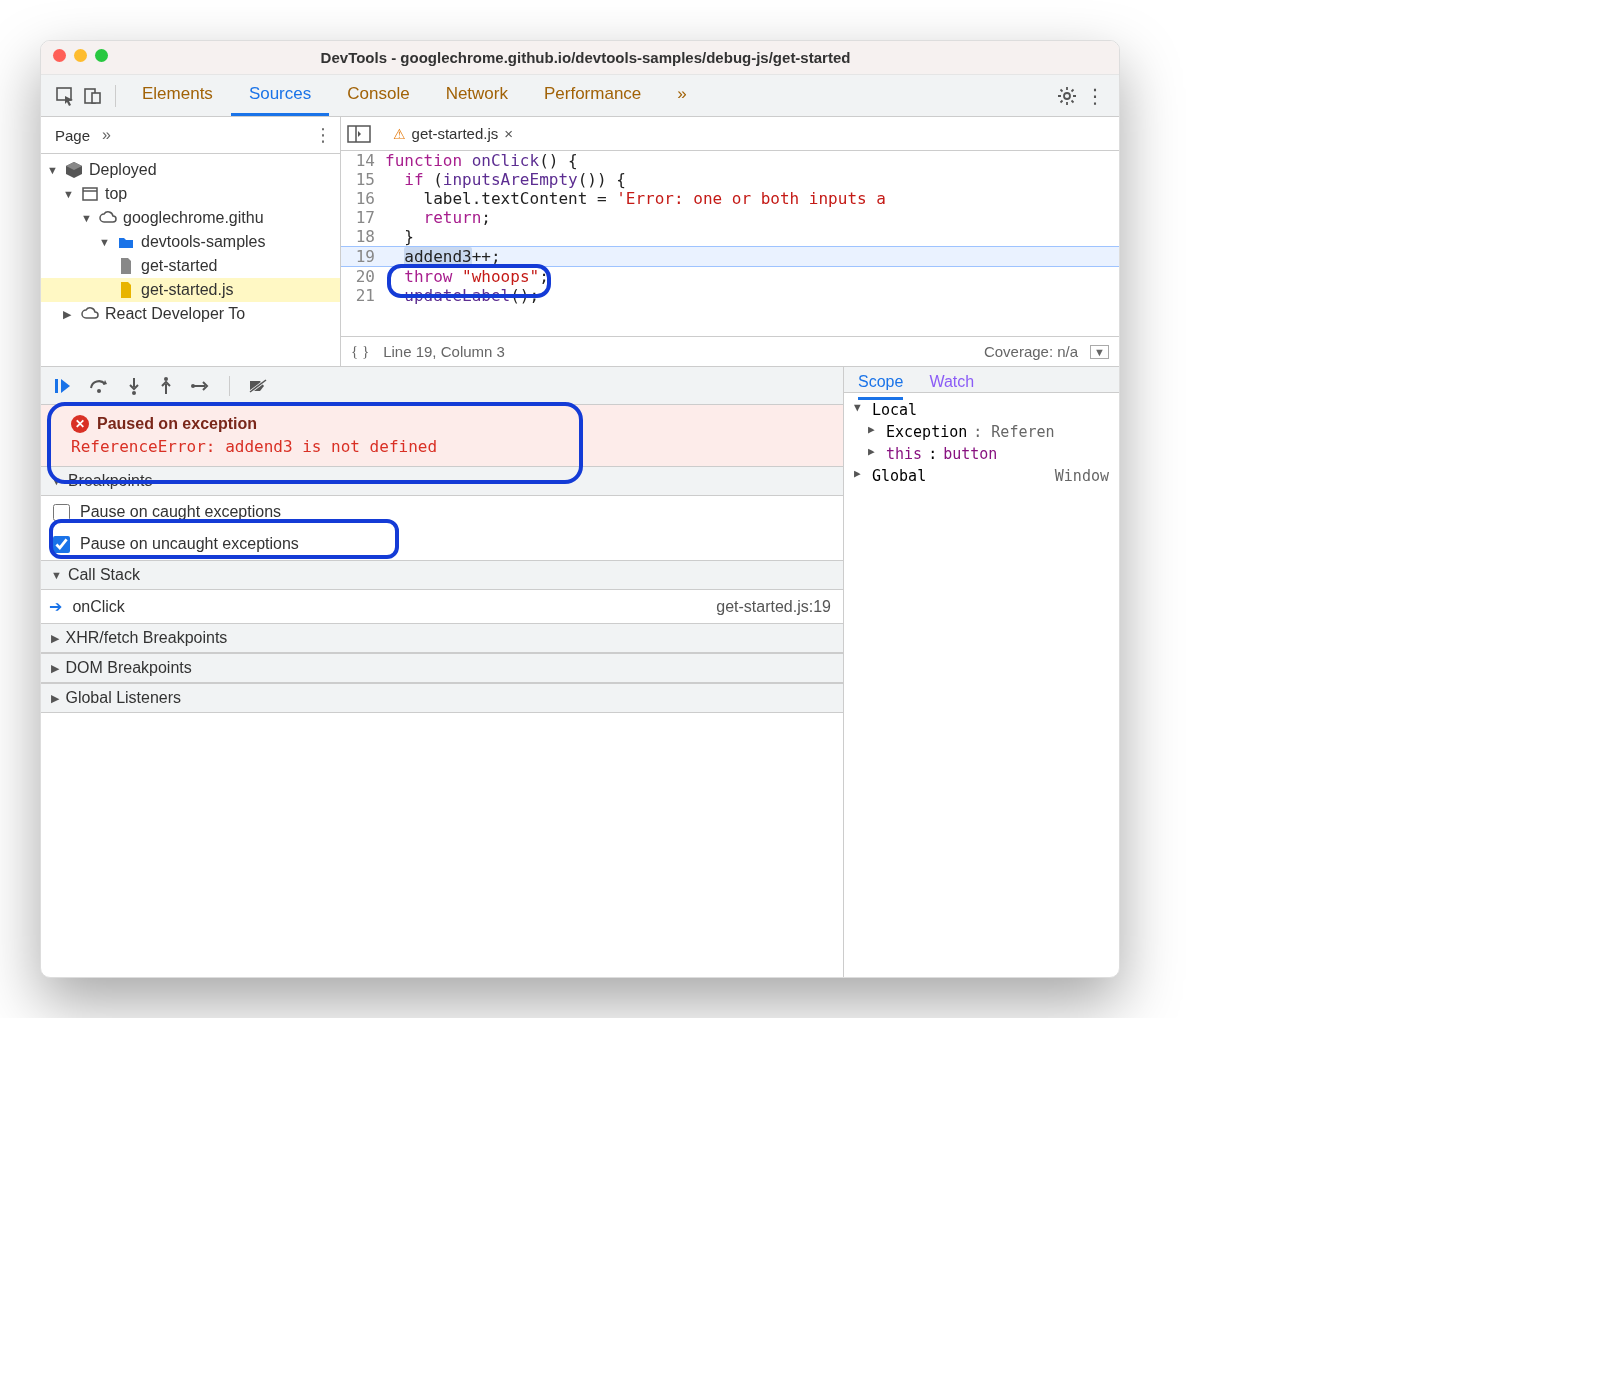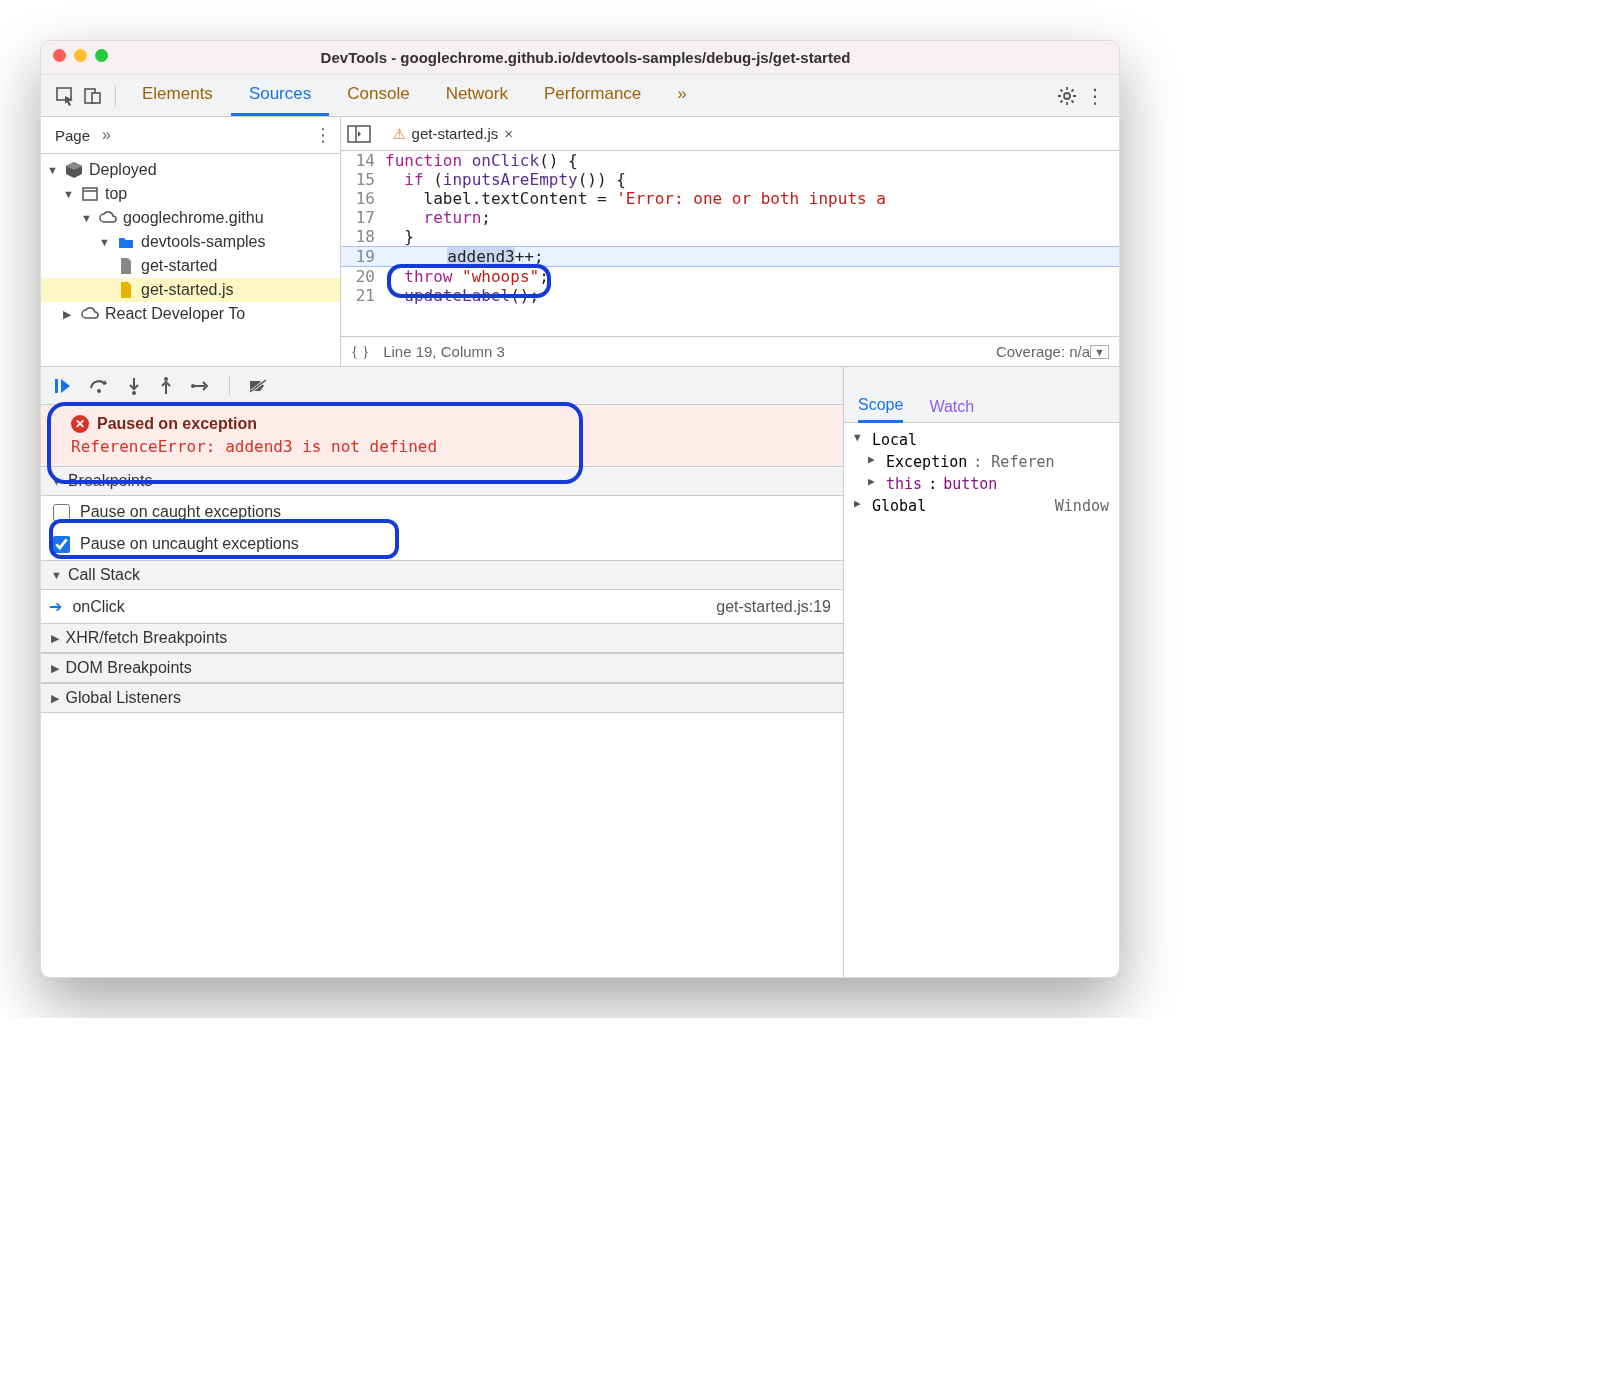--- a/index.html
+++ b/index.html
@@ -62,44 +62,44 @@
   .etab .warn { color:#e37400; font-size:14px;}
   .etab .close { color:#555; font-size:15px;}
   .code { flex:1; font-family: Menlo, Consolas, monospace; font-size:16px; overflow:hidden; position:relative;}
   .cline { display:flex; }
   .gutter { width:44px; text-align:right; color:#888; padding-right:10px; user-select:none;}
   .src { white-space:pre; color:#222;}
   .kw { color:#a71d8d; }
   .fn { color:#5c2d91;}
   .str { color:#c41a16;}
   .hl-line { background:#eaf2ff; border-top:1px solid #9ec3ff; border-bottom:1px solid #9ec3ff;}
-  .hl-token { background:#c9d8ef; border-radius:2px;margin-left:43px;}
+  .hl-token { background:#c9d8ef; border-radius:2px;}
   .ring1 { position:absolute; border:4px solid #143bd6; border-radius:14px; pointer-events:none;}
   .statusline { height:30px; border-top:1px solid #ccc; display:flex; align-items:center; padding:0 10px; font-size:15px; color:#666; gap:14px;}
-  .statusline .covg { margin-left:auto; display:flex; align-items:center; }
+  .statusline .covg { margin-left:auto; display:flex; align-items:center; gap:12px;}
   .lower { flex:1; display:flex; }
   .dbgpane { flex:1; border-right:1px solid #ccc; display:flex; flex-direction:column; font-size:16px; color:#333; position:relative;}
   .dbgtoolbar { height:38px; background:#f1f3f4; border-bottom:1px solid #ccc; display:flex; align-items:center; padding:0 12px; gap:18px; color:#555;}
   .dbgtoolbar .play { color:#1a73e8;}
   .paused-box { background:#fdecea; padding:10px 14px 10px 30px; position:relative;}
   .paused-box .pill { display:flex; align-items:center; gap:8px; color:#7a271a; font-weight:600;}
   .paused-box .err { font-family:Menlo,monospace; color:#d93025; margin-top:4px; font-size:16px;}
   .paused-box .xicon { width:18px; height:18px; border-radius:50%; background:#d93025; display:inline-flex; align-items:center; justify-content:center; color:#fff; font-size:12px;}
   .ring { border:4px solid #143bd6; position:absolute; border-radius:18px; pointer-events:none;}
   .ring.r1 { left:6px; right:260px; top:35px; height:82px;}
   .ring.r2 { left:8px; top:152px; width:350px; height:40px; border-radius:12px;}
   .section { background:#f1f3f4; border-top:1px solid #ccc; border-bottom:1px solid #ccc; padding:5px 10px; display:flex; align-items:center; gap:6px;}
   .sect-arrow { font-size:11px; color:#555;}
   .chkrow { display:flex; align-items:center; gap:10px; padding:7px 12px;}
   .chkrow input { width:17px; height:17px; accent-color:#1a73e8;}
   .callrow { display:flex; align-items:center; padding:7px 12px 7px 8px; gap:10px;}
   .callrow .curarrow { color:#1a73e8;}
   .callrow .loc { margin-left:auto; color:#555;}
   .scopepane { width:275px; display:flex; flex-direction:column; font-size:16px;}
-  .scopetabs { height:56px; background:#f1f3f4; border-bottom:1px solid #ccc; display:flex; align-items:flex-end; padding:0 14px; gap:26px;}
+  .scopetabs { height:26px; background:#f1f3f4; border-bottom:1px solid #ccc; display:flex; align-items:flex-start; padding:0 14px; gap:26px;}
   .scopetab { padding:6px 0; color:#8b5cf6;}
   .scopetab.active { color:#1a73e8; border-bottom:3px solid #1a73e8; margin-bottom:-1px;}
   .scopebody { padding:6px 2px; font-family: Menlo, Consolas, monospace; font-size:15px;}
   .srow { display:flex; gap:6px; padding:2px 8px; white-space:nowrap; overflow:hidden;}
   .srow .arrow { width:12px; color:#555; font-size:11px;}
   .srow.ind1 { padding-left:22px;}
   .key { color:#881280;}
   .valobj { color:#666;}
   svg { display:block; }
 </style>

